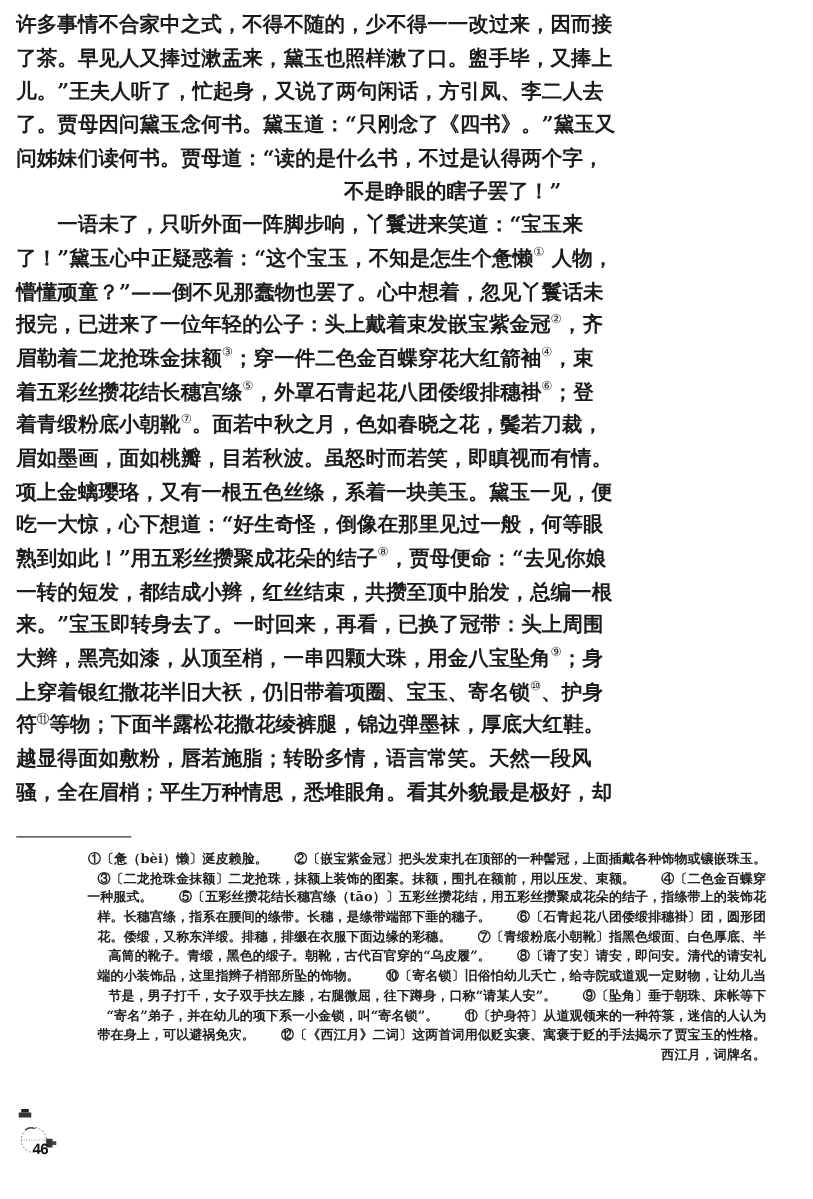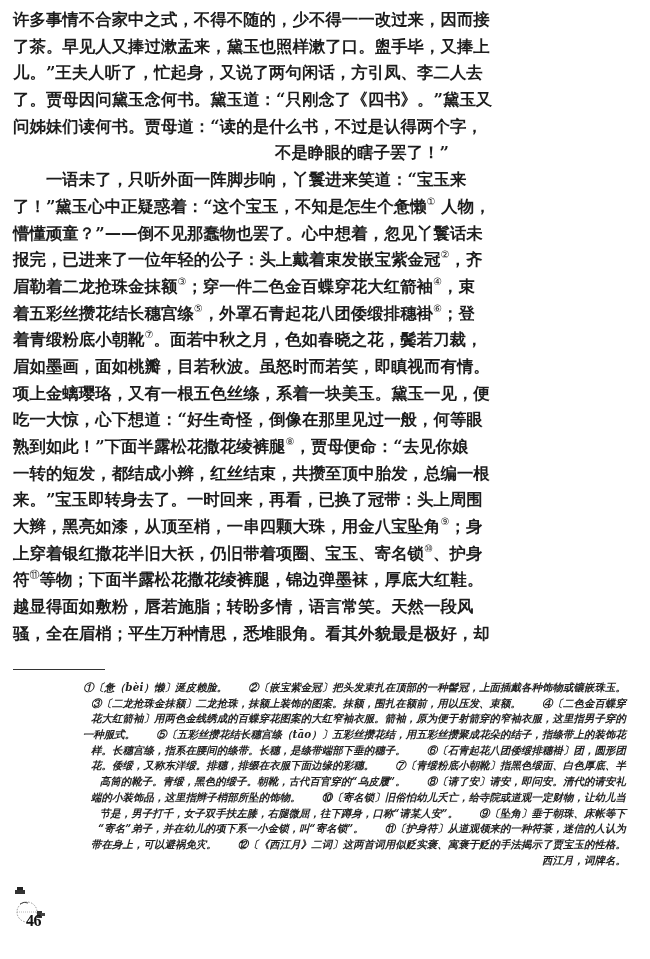--- a/index.html
+++ b/index.html
@@ -4,26 +4,26 @@
 <style>
   html, body { margin:0; padding:0; background:#ffffff; }
   body { width:650px; height:959px; position:relative; overflow:hidden; color:#1a1a1a;
          font-family:"DejaVu Serif", "Liberation Serif", serif; }
   .page { position:absolute; left:0; top:0; width:650px; height:959px;text-align:right; }
   .main-text { position:absolute; left:13px; top:7px; width:436px; }
   .main-line { display:block; height:26.7px; line-height:26.7px; font-size:16.4px; white-space:nowrap;
                letter-spacing:0.05px; font-weight:bold; color:#1c1c1c; }
   .main-line sup { font-size:10px; font-weight:normal; vertical-align:7px; line-height:0; }
   .rule { position:absolute; left:13px; top:669px; width:92px; height:1px; background:#333; }
-  .notes { position:absolute; left:51px; top:680px; width:575px;font-style:italic; }
+  .notes { position:absolute; left:38px; top:680px; width:575px; }
   .note-line { display:block; height:15.7px; line-height:15.7px; font-size:10.4px; white-space:nowrap;
                font-weight:bold; color:#222; letter-spacing:0.1px; }
   .page-badge { position:absolute; left:14px; top:887px; width:34px; height:38px; }
-  .page-num { position:absolute; left:26px; top:912px; font-family:Liberation Serif, serif;
-              font-size:16px; font-weight:bold; color:#111; letter-spacing:-0.5px; }
+  .page-num { position:absolute; left:26px; top:912px; font-family:Liberation Sans, sans-serif;
+              font-size:12px; font-weight:bold; color:#111; letter-spacing:-0.5px; }
 </style>
 </head>
 <body>
 
 <div class="page">
 
   <div class="main-text">
     <span class="main-line">许多事情不合家中之式，不得不随的，少不得一一改过来，因而接</span>
     <span class="main-line">了茶。早见人又捧过漱盂来，黛玉也照样漱了口。盥手毕，又捧上</span>
     <span class="main-line">儿。”王夫人听了，忙起身，又说了两句闲话，方引凤、李二人去</span>
@@ -33,36 +33,35 @@
     <span class="main-line">　　一语未了，只听外面一阵脚步响，丫鬟进来笑道：“宝玉来</span>
     <span class="main-line"><span>了！”黛玉心中正疑惑着：“这个宝玉，不知是怎生个惫懒</span><sup>①</sup><span> 人物，</span></span>
     <span class="main-line">懵懂顽童？”——倒不见那蠢物也罢了。心中想着，忽见丫鬟话未</span>
     <span class="main-line"><span>报完，已进来了一位年轻的公子：头上戴着束发嵌宝紫金冠</span><sup>②</sup><span>，齐</span></span>
     <span class="main-line"><span>眉勒着二龙抢珠金抹额</span><sup>③</sup><span>；穿一件二色金百蝶穿花大红箭袖</span><sup>④</sup><span>，束</span></span>
     <span class="main-line"><span>着五彩丝攒花结长穗宫绦</span><sup>⑤</sup><span>，外罩石青起花八团倭缎排穗褂</span><sup>⑥</sup><span>；登</span></span>
     <span class="main-line"><span>着青缎粉底小朝靴</span><sup>⑦</sup><span>。面若中秋之月，色如春晓之花，鬓若刀裁，</span></span>
     <span class="main-line">眉如墨画，面如桃瓣，目若秋波。虽怒时而若笑，即瞋视而有情。</span>
     <span class="main-line">项上金螭璎珞，又有一根五色丝绦，系着一块美玉。黛玉一见，便</span>
     <span class="main-line">吃一大惊，心下想道：“好生奇怪，倒像在那里见过一般，何等眼</span>
-    <span class="main-line"><span>熟到如此！”下面半露松花撒花绫裤腿</span><sup>⑧</sup><span>，贾母便命：“去见你娘</span></span>
+    <span class="main-line"><span>熟到如此！”用五彩丝攒聚成花朵的结子</span><sup>⑧</sup><span>，贾母便命：“去见你娘</span></span>
     <span class="main-line">一转的短发，都结成小辫，红丝结束，共攒至顶中胎发，总编一根</span>
     <span class="main-line">来。”宝玉即转身去了。一时回来，再看，已换了冠带：头上周围</span>
     <span class="main-line"><span>大辫，黑亮如漆，从顶至梢，一串四颗大珠，用金八宝坠角</span><sup>⑨</sup><span>；身</span></span>
     <span class="main-line"><span>上穿着银红撒花半旧大袄，仍旧带着项圈、宝玉、寄名锁</span><sup>⑩</sup><span>、护身</span></span>
     <span class="main-line"><span>符</span><sup>⑪</sup><span>等物；下面半露松花撒花绫裤腿，锦边弹墨袜，厚底大红鞋。</span></span>
     <span class="main-line">越显得面如敷粉，唇若施脂；转盼多情，语言常笑。天然一段风</span>
     <span class="main-line">骚，全在眉梢；平生万种情思，悉堆眼角。看其外貌最是极好，却</span>
   </div>
 
   <div class="rule"></div>
 
   <div class="notes">
     <span class="note-line">①〔惫（bèi）懒〕涎皮赖脸。　　②〔嵌宝紫金冠〕把头发束扎在顶部的一种髻冠，上面插戴各种饰物或镶嵌珠玉。</span>
     <span class="note-line">③〔二龙抢珠金抹额〕二龙抢珠，抹额上装饰的图案。抹额，围扎在额前，用以压发、束额。　　④〔二色金百蝶穿</span>
-    <span class="note-line">花大红箭袖〕用两色金线绣成的百蝶穿花图案的大红窄袖衣服。箭袖，原为便于射箭穿的窄袖衣服，这里指男子穿的</span>
     <span class="note-line">一种服式。　　⑤〔五彩丝攒花结长穗宫绦（tāo）〕五彩丝攒花结，用五彩丝攒聚成花朵的结子，指绦带上的装饰花</span>
     <span class="note-line">样。长穗宫绦，指系在腰间的绦带。长穗，是绦带端部下垂的穗子。　　⑥〔石青起花八团倭缎排穗褂〕团，圆形团</span>
     <span class="note-line">花。倭缎，又称东洋缎。排穗，排缀在衣服下面边缘的彩穗。　　⑦〔青缎粉底小朝靴〕指黑色缎面、白色厚底、半</span>
     <span class="note-line">高筒的靴子。青缎，黑色的缎子。朝靴，古代百官穿的“乌皮履”。　　⑧〔请了安〕请安，即问安。清代的请安礼</span>
     <span class="note-line">端的小装饰品，这里指辫子梢部所坠的饰物。　　⑩〔寄名锁〕旧俗怕幼儿夭亡，给寺院或道观一定财物，让幼儿当</span>
     <span class="note-line">节是，男子打千，女子双手扶左膝，右腿微屈，往下蹲身，口称“请某人安”。　　⑨〔坠角〕垂于朝珠、床帐等下</span>
     <span class="note-line">“寄名”弟子，并在幼儿的项下系一小金锁，叫“寄名锁”。　　⑪〔护身符〕从道观领来的一种符箓，迷信的人认为</span>
     <span class="note-line">带在身上，可以避祸免灾。　　⑫〔《西江月》二词〕这两首词用似贬实褒、寓褒于贬的手法揭示了贾宝玉的性格。</span>
     <span class="note-line">西江月，词牌名。</span>
   </div>

